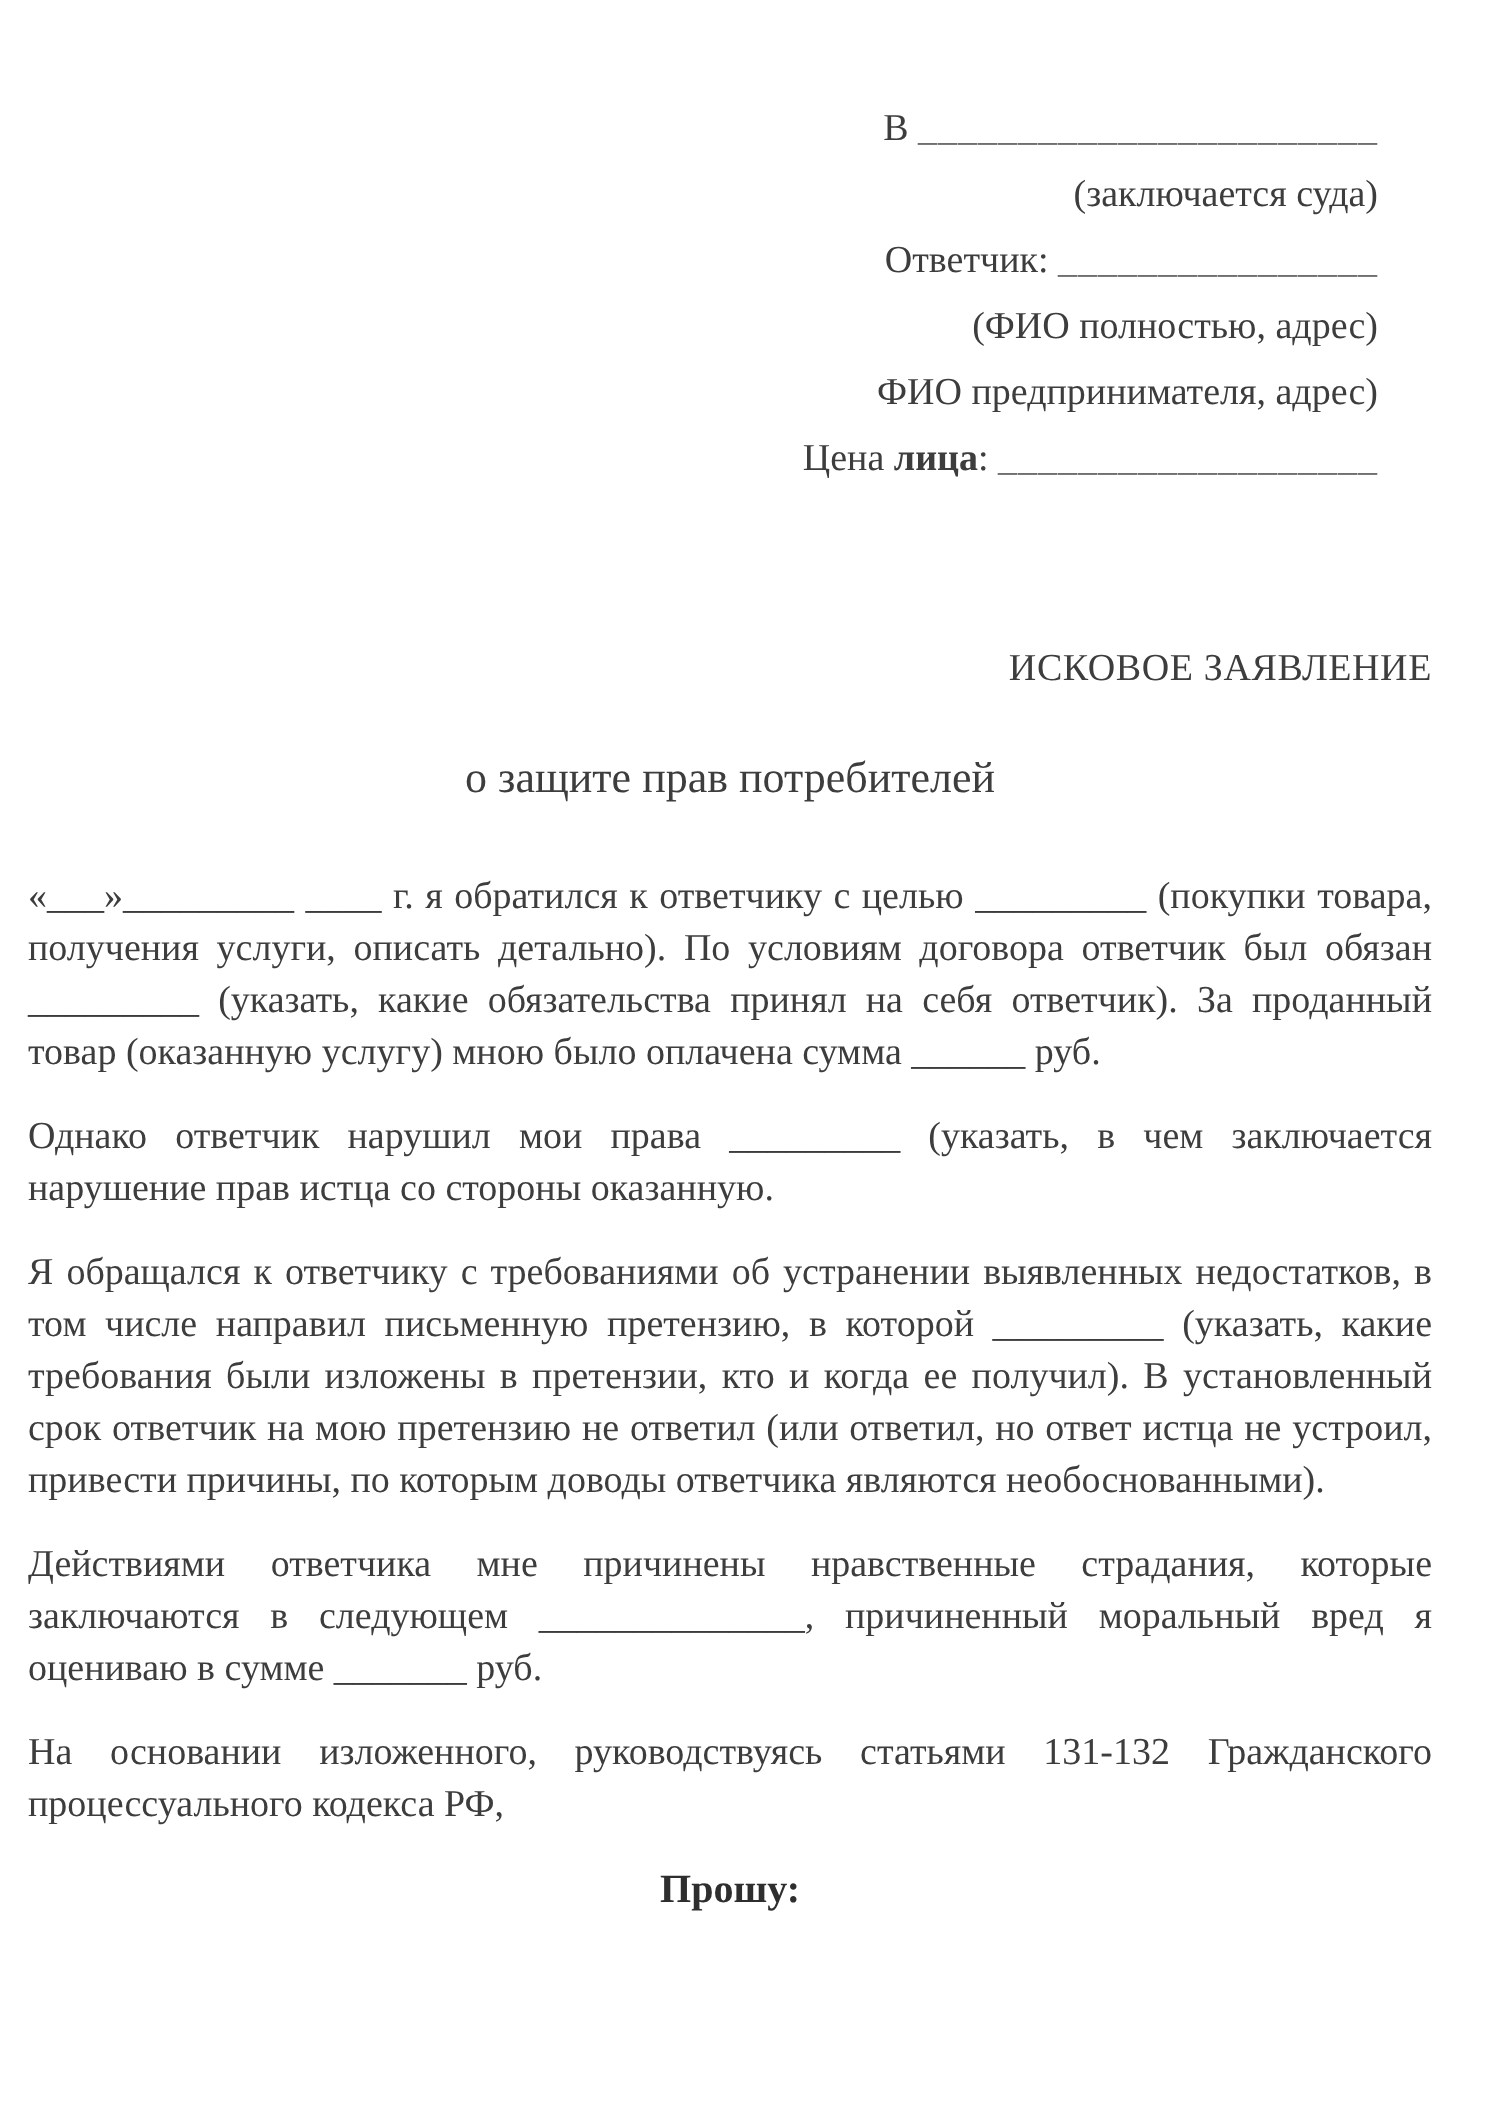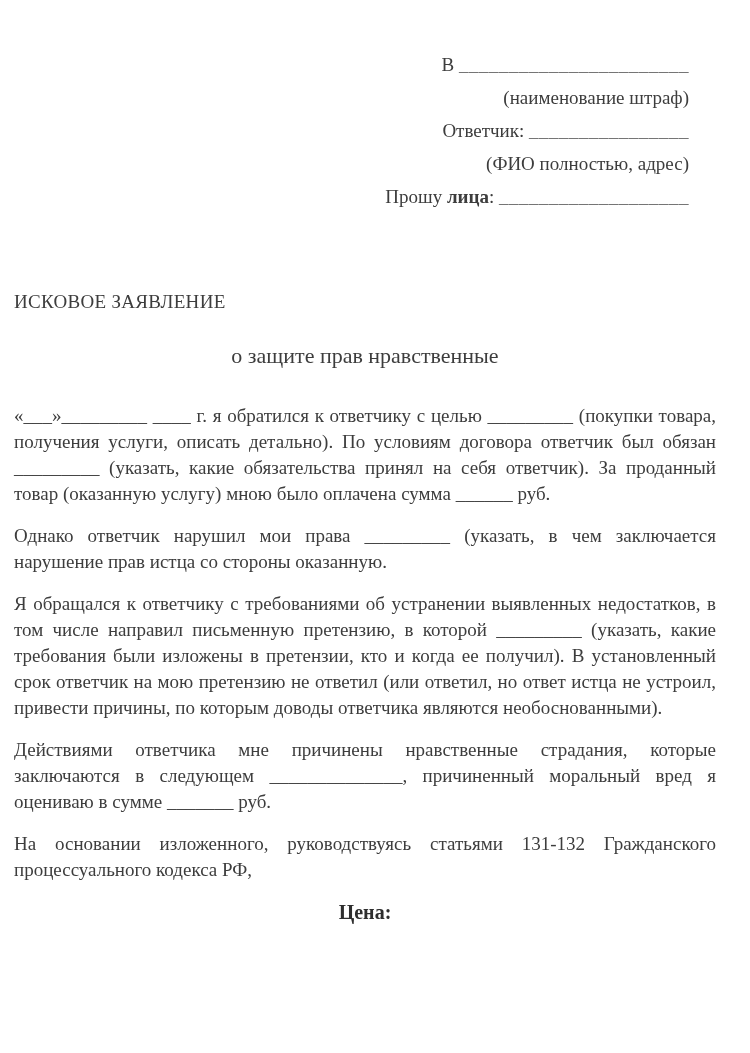--- a/index.html
+++ b/index.html
@@ -31,21 +31,21 @@
   }
   .h-line { height: 33px; }
   .blank {
     color: #6f6f6f;
     letter-spacing: 0.5px;
   }
   .bold { font-weight: bold; }
   
   .doc-title {
     margin-top: 76px;
-    text-align: left;
+    text-align: right;
     font-size: 19px;
     line-height: 26px;
     letter-spacing: 0.3px;
   }
   .doc-subtitle {
     margin-top: 26px;
     text-align: center;
     font-size: 22px;
     line-height: 30px;
   }
@@ -72,39 +72,40 @@
 </head>
 <body>
 
 <div class="page">
 
   <div class="header-block">
     <div class="h-line">
       <span>В</span>
       <span class="blank">_______________________</span>
     </div>
-    <div class="h-line">(наименование штраф)</div>
+    <div class="h-line">(заключается суда)</div>
     <div class="h-line">
       <span>Ответчик:</span>
       <span class="blank">________________</span>
     </div>
     <div class="h-line">(ФИО полностью, адрес)</div>
+    <div class="h-line">ФИО предпринимателя, адрес)</div>
     <div class="h-line">
-      <span>Прошу</span>
+      <span>Цена</span>
       <span class="bold">лица</span><span>:</span>
       <span class="blank">___________________</span>
     </div>
   </div>
 
   <div class="doc-title">ИСКОВОЕ ЗАЯВЛЕНИЕ</div>
-  <div class="doc-subtitle">о защите прав нравственные</div>
+  <div class="doc-subtitle">о защите прав потребителей</div>
 
   <div class="body-text">
     <p class="para">«___»_________ ____ г. я обратился к ответчику с целью _________ (покупки товара, получения услуги, описать детально). По условиям договора ответчик был обязан _________ (указать, какие обязательства принял на себя ответчик). За проданный товар (оказанную услугу) мною было оплачена сумма ______ руб.</p>
     <p class="para">Однако ответчик нарушил мои права _________ (указать, в чем заключается нарушение прав истца со стороны оказанную.</p>
     <p class="para">Я обращался к ответчику с требованиями об устранении выявленных недостатков, в том числе направил письменную претензию, в которой _________ (указать, какие требования были изложены в претензии, кто и когда ее получил). В установленный срок ответчик на мою претензию не ответил (или ответил, но ответ истца не устроил, привести причины, по которым доводы ответчика являются необоснованными).</p>
     <p class="para">Действиями ответчика мне причинены нравственные страдания, которые заключаются в следующем ______________, причиненный моральный вред я оцениваю в сумме _______ руб.</p>
     <p class="para">На основании изложенного, руководствуясь статьями 131-132 Гражданского процессуального кодекса РФ,</p>
   </div>
 
-  <div class="request-heading">Цена:</div>
+  <div class="request-heading">Прошу:</div>
 
 </div>
 
 </body></html>

